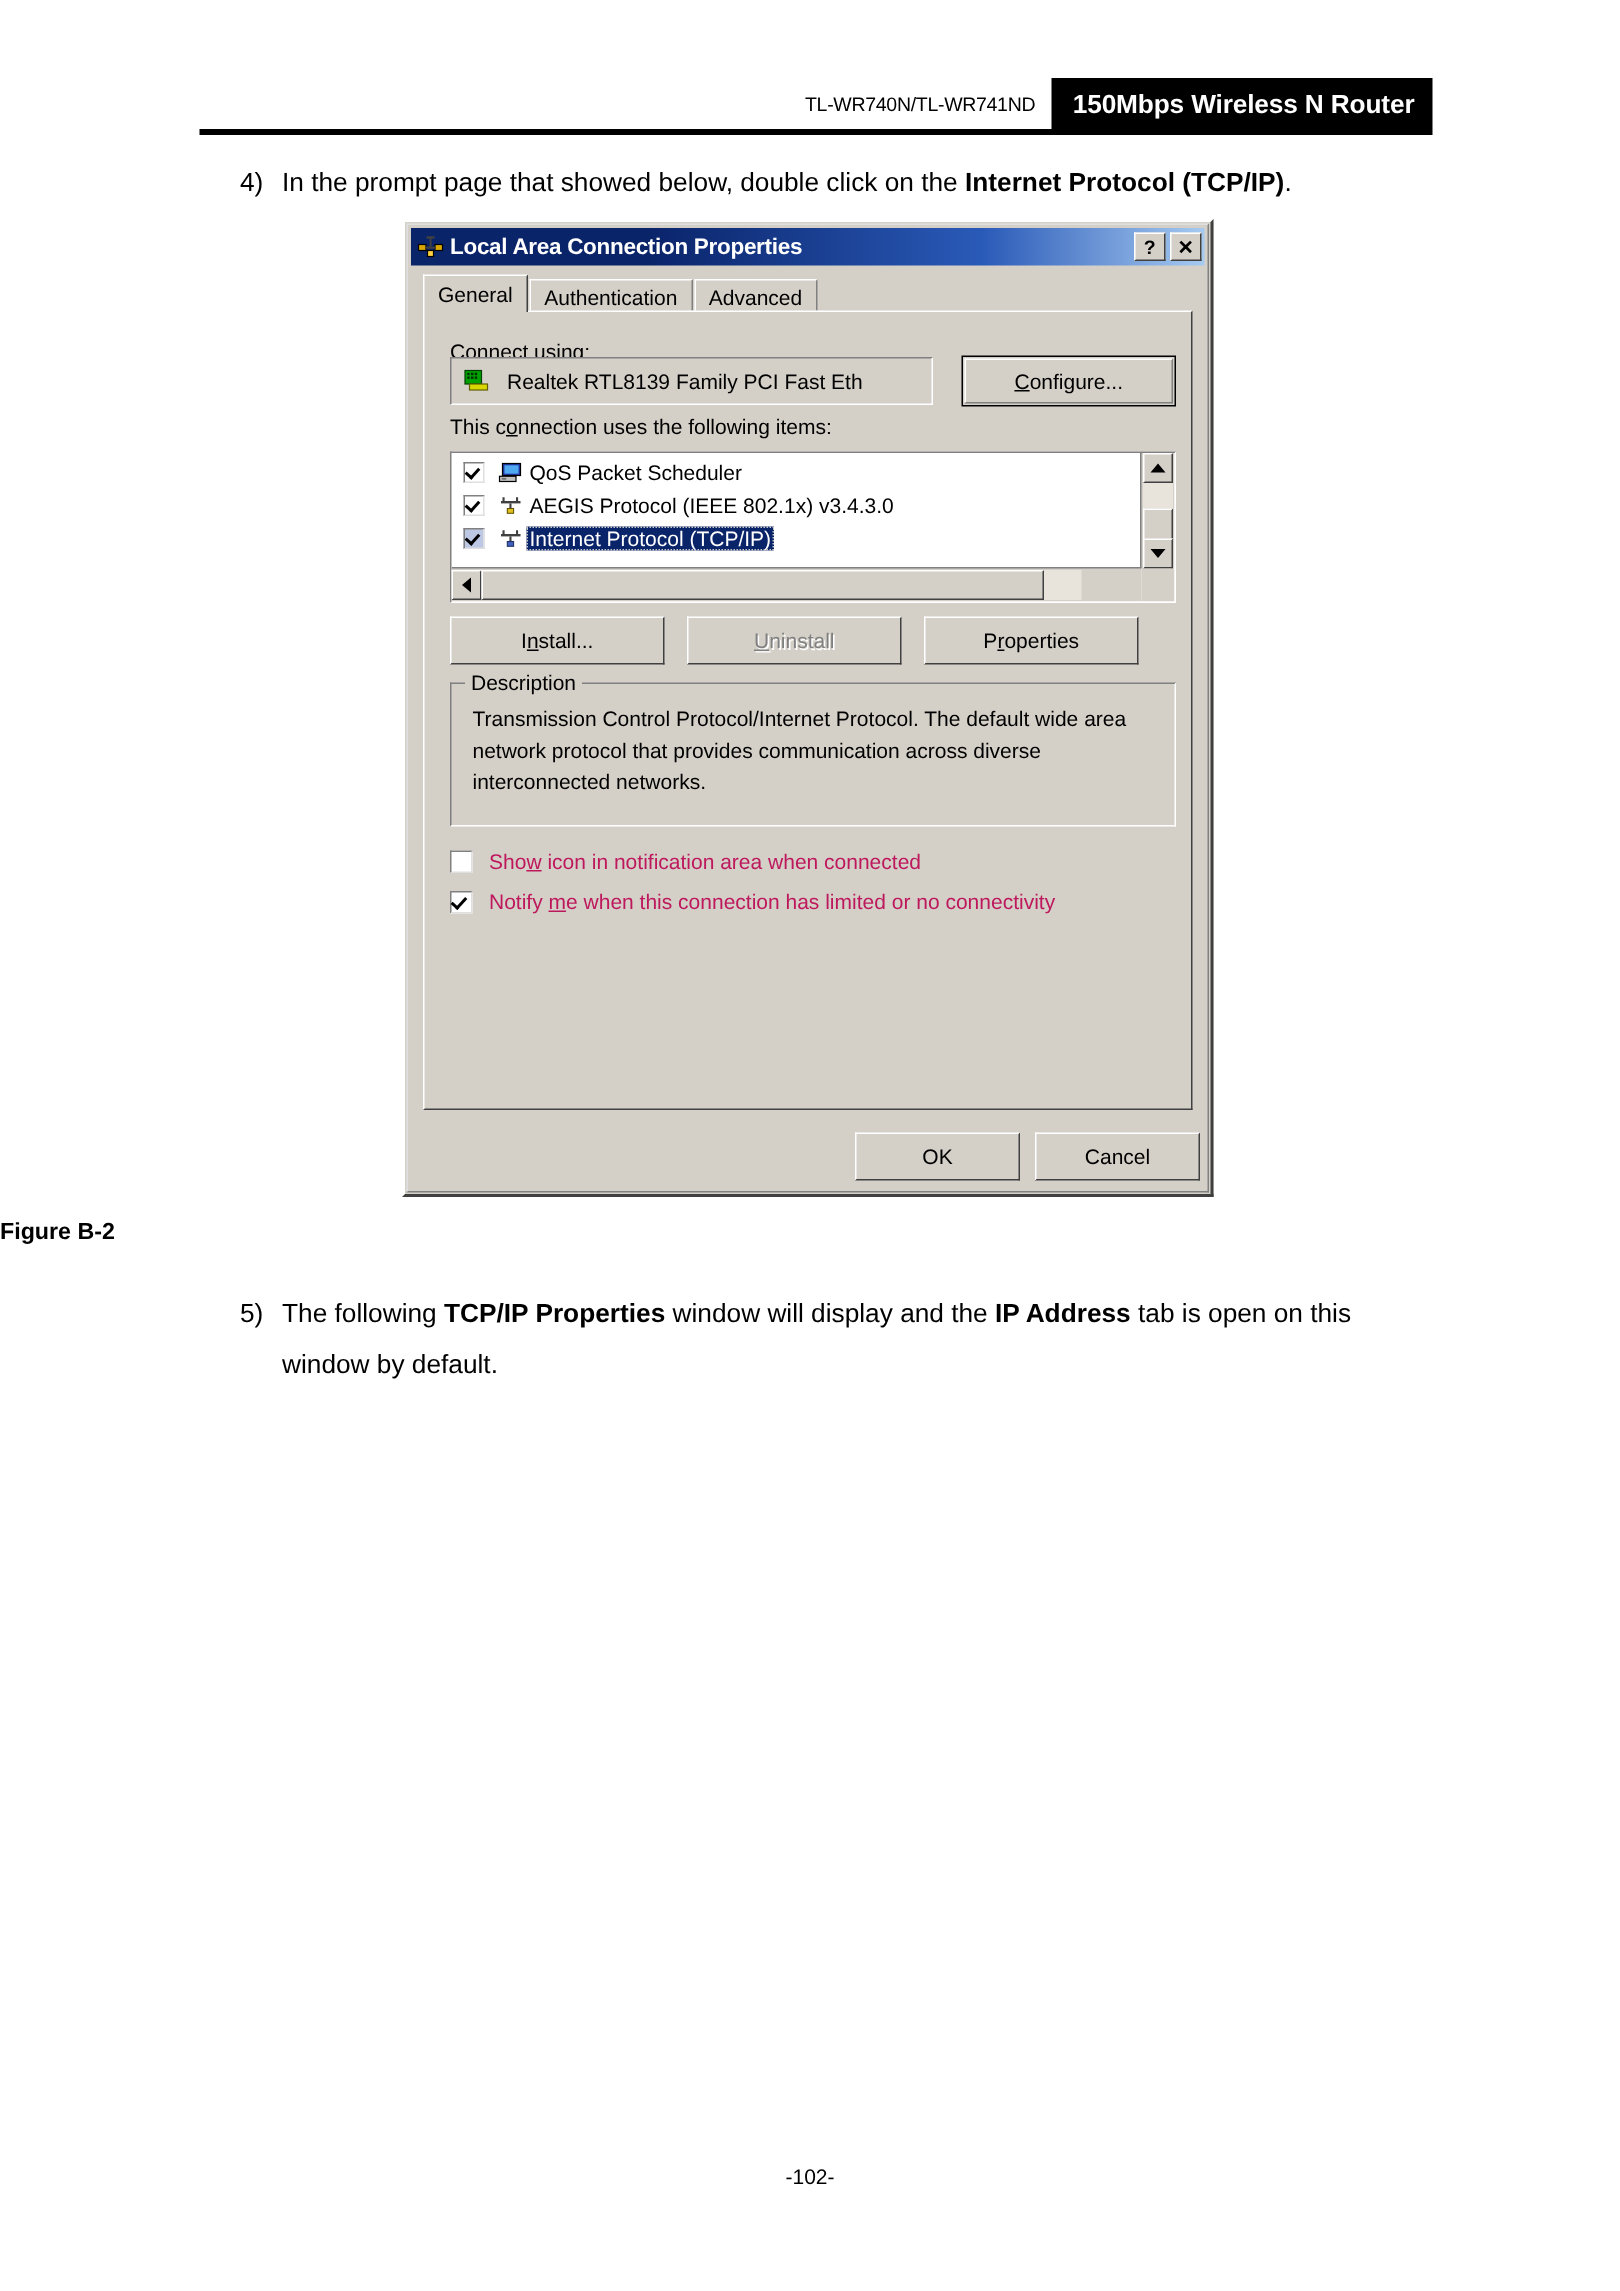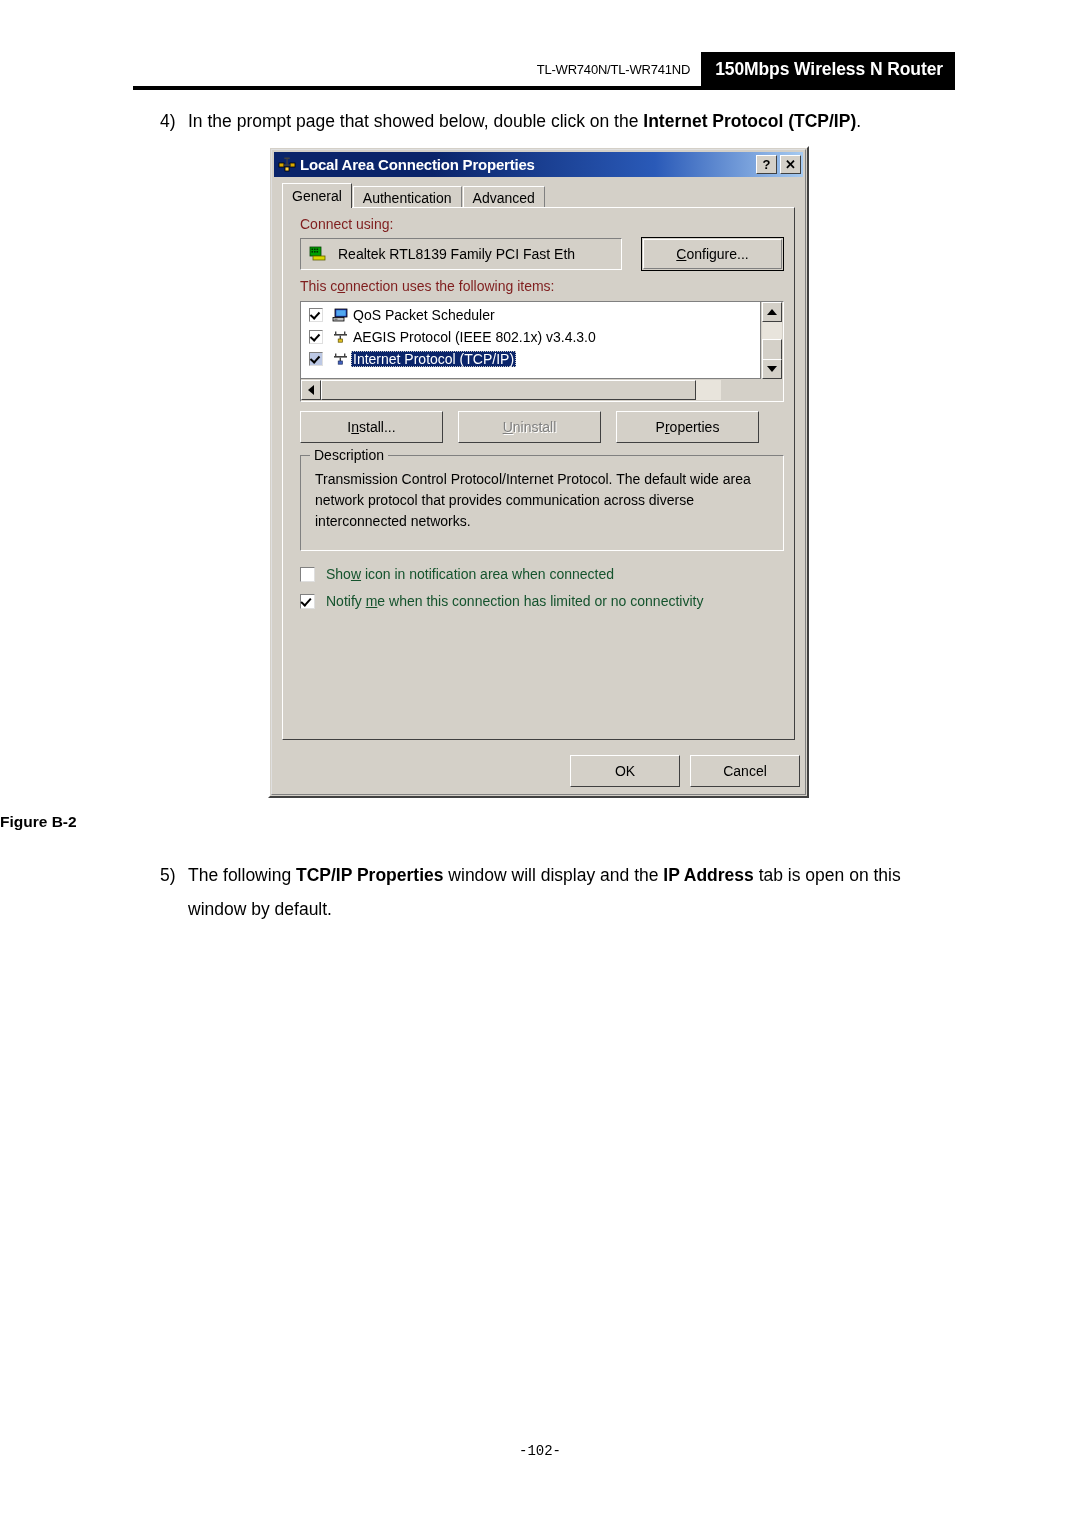--- a/index.html
+++ b/index.html
@@ -92,21 +92,20 @@
   }
 
   .page-number {
     position: absolute;
     left: 0;
     top: 1443px;
     width: 1080px;
     text-align: center;
     font-size: 14px;
     color: #000;
-    font-family: Liberation Mono, monospace;
   }
 
   
   .dialog {
     position: absolute;
     left: 268px;
     top: 146px;
     width: 541px;
     height: 652px;
     background: #d4d0c8;
@@ -216,22 +215,23 @@
     border-top: 1.5px solid #ffffff;
     border-left: 1.5px solid #ffffff;
     border-right: 1.5px solid #404040;
     border-bottom: 1.5px solid #404040;
     box-sizing: border-box;
   }
 
   .lbl {
     position: absolute;
     font-size: 14px;
-    color: #7f1d1d;
+    color: #000000;
     white-space: nowrap;
+    margin-top: 10px;
   }
   .u { text-decoration: underline; }
 
   
   .cu-field {
     position: absolute;
     left: 17px;
     top: 30px;
     width: 322px;
     height: 32px;
@@ -423,21 +423,21 @@
     line-height: 21px;
     color: #000;
   }
 
   
   .opt {
     position: absolute;
     display: flex;
     align-items: center;
     font-size: 14px;
-    color: #14532d;
+    color: #be185d;
     white-space: nowrap;
   }
   #opt-show   { left: 17px; top: 358px; }
   #opt-notify { left: 17px; top: 385px; }
   .cb {
     width: 15px; height: 15px;
     background: #ffffff;
     border-top: 1.5px solid #808080;
     border-left: 1.5px solid #808080;
     border-right: 1.5px solid #dfdfdf;
@@ -513,21 +513,21 @@
         <rect x="7.5" y="5" width="1.6" height="1.6" fill="#003000"></rect>
         <rect x="4" y="10" width="12" height="4" fill="#d8d800" stroke="#606000" stroke-width="0.8"></rect>
       </svg>
       <span>Realtek RTL8139 Family PCI Fast Eth</span>
     </div>
 
     <div class="btn default-outline" id="btn-configure">
       <span class="btn-face"><span class="u">C</span>onfigure...</span>
     </div>
 
-    <div class="lbl" style="left:17px; top:70px;">This c<span class="u">o</span>nnection uses the following items:</div>
+    <div class="lbl" style="left:17px; top:58px;">This c<span class="u">o</span>nnection uses the following items:</div>
 
     <div class="listbox">
       <div class="list-items">
 
         <div class="list-item">
           <div class="li-check checked"></div>
           <svg class="li-icon" viewBox="0 0 17 15">
             <rect x="3" y="1" width="12" height="8" fill="#2038a8" stroke="#000" stroke-width="0.8"></rect>
             <rect x="4.3" y="2.2" width="9.4" height="5.6" fill="#50a8f0"></rect>
             <rect x="1" y="9.5" width="11" height="3.5" fill="#c0c0c0" stroke="#000" stroke-width="0.8"></rect>

